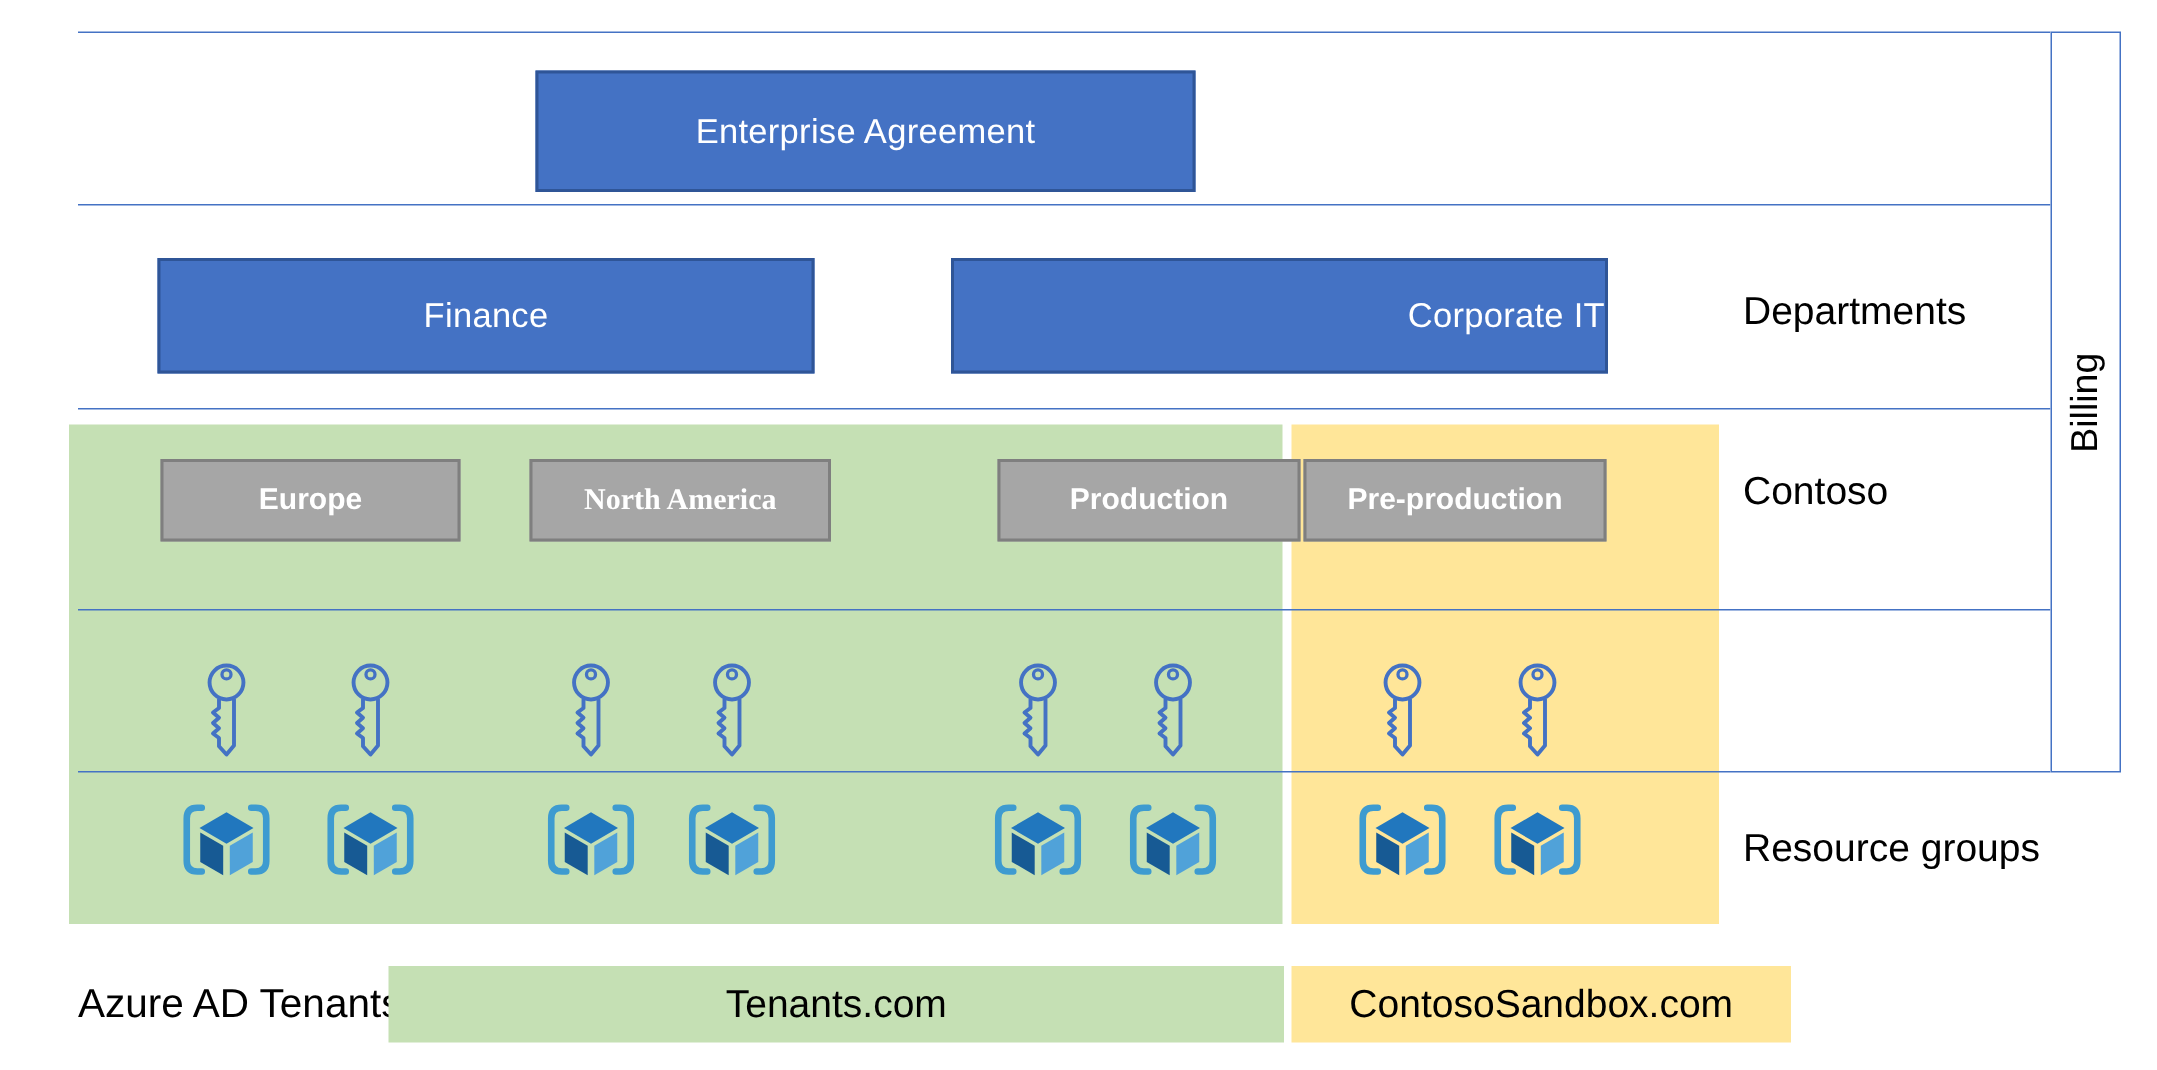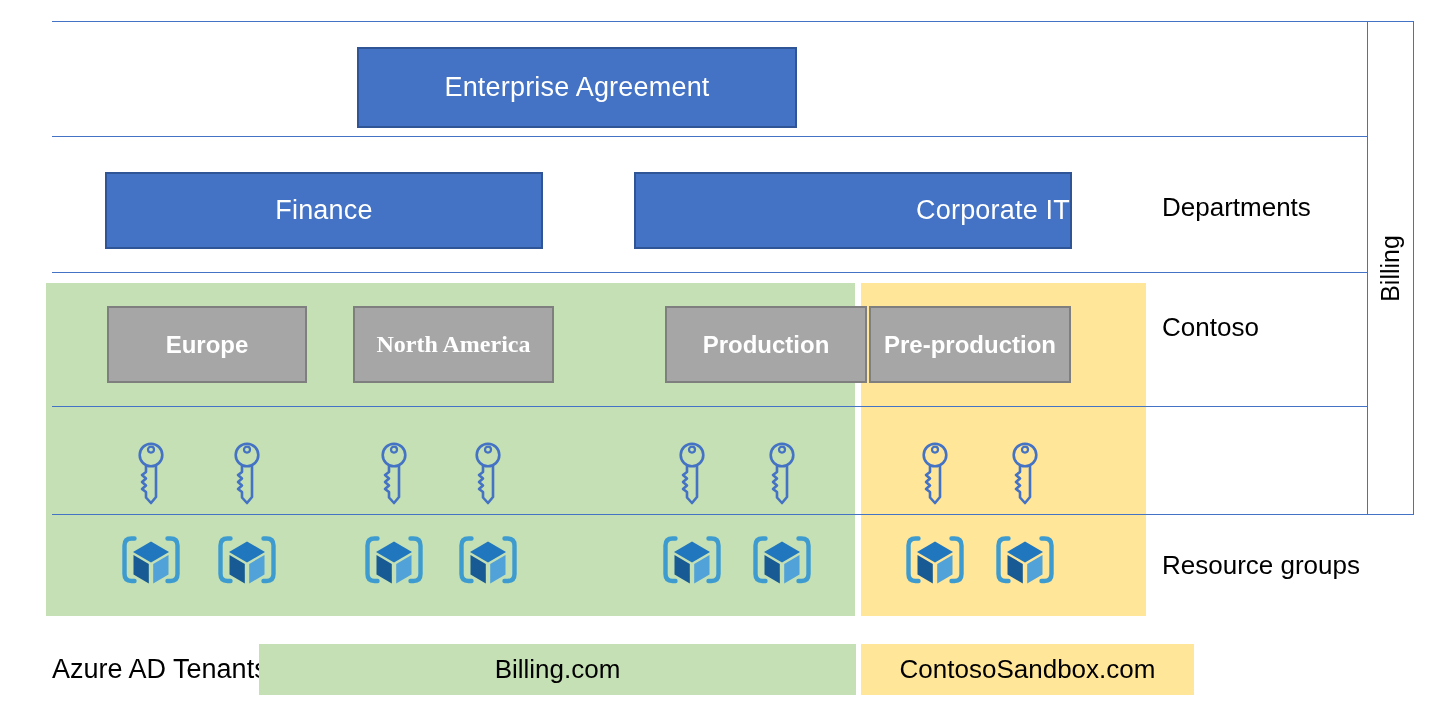--- a/index.html
+++ b/index.html
@@ -7,26 +7,26 @@
     position:relative;width:1438px;height:713px;background:#ffffff;overflow:hidden;
     font-family:"Liberation Sans",sans-serif;color:#000;
   }
   .hline{position:absolute;height:0;border-top:1.6px solid #4472C4;left:52px;width:1315px;}
   .zone{position:absolute;top:283px;height:333px;}
   .zone-green{left:46px;width:809px;background:#C5E0B4;}
   .zone-yellow{left:861px;width:285px;background:#FFE699;}
   .bluebox{
     position:absolute;background:#4472C4;border:2px solid #2F5597;
     display:flex;align-items:center;justify-content:center;
-    color:#fff;font-size:27px;letter-spacing:.2px;box-sizing:border-box;
+    color:#fff;font-size:23px;letter-spacing:.2px;box-sizing:border-box;
   }
   .graybox{
-    position:absolute;top:306px;height:77px;background:#A6A6A6;border:2px solid #7F7F7F;
+    position:absolute;top:306px;height:55px;background:#A6A6A6;border:2px solid #7F7F7F;
     display:flex;align-items:center;justify-content:center;
-    color:#fff;font-size:24px;font-weight:700;box-sizing:border-box;
+    color:#fff;font-size:20px;font-weight:700;box-sizing:border-box;
   }
   .rowlabel{position:absolute;left:1162px;font-size:26px;line-height:33px;color:#000;white-space:nowrap;}
   .billing-box{
     position:absolute;left:1367px;top:21px;width:47px;height:494px;
     border:1.6px solid #4472C4;box-sizing:border-box;
     display:flex;align-items:center;justify-content:center;background:#fff;
   }
   .billing-box span{transform:rotate(-90deg);white-space:nowrap;font-size:25px;color:#000;}
   .icon{position:absolute;}
   .tenantbox{
@@ -149,19 +149,19 @@
   <svg class="icon" style="left:904px;top:532px" width="62" height="62">
       <use href="#cube-sym"></use>
     </svg>
   <svg class="icon" style="left:994px;top:532px" width="62" height="62">
       <use href="#cube-sym"></use>
     </svg>
   <div class="rowlabel" style="top:549px;">Resource groups</div>
 
   <div class="tenant-label">Azure AD Tenants</div>
   <div class="tenantbox" style="left:259px;width:597px;background:#C5E0B4;">
-    <span>Billing.com</span>
+    <span>Tenants.com</span>
   </div>
   <div class="tenantbox" style="left:861px;width:333px;background:#FFE699;">
     <span>ContosoSandbox.com</span>
   </div>
 
 </div>
 
 </body></html>

